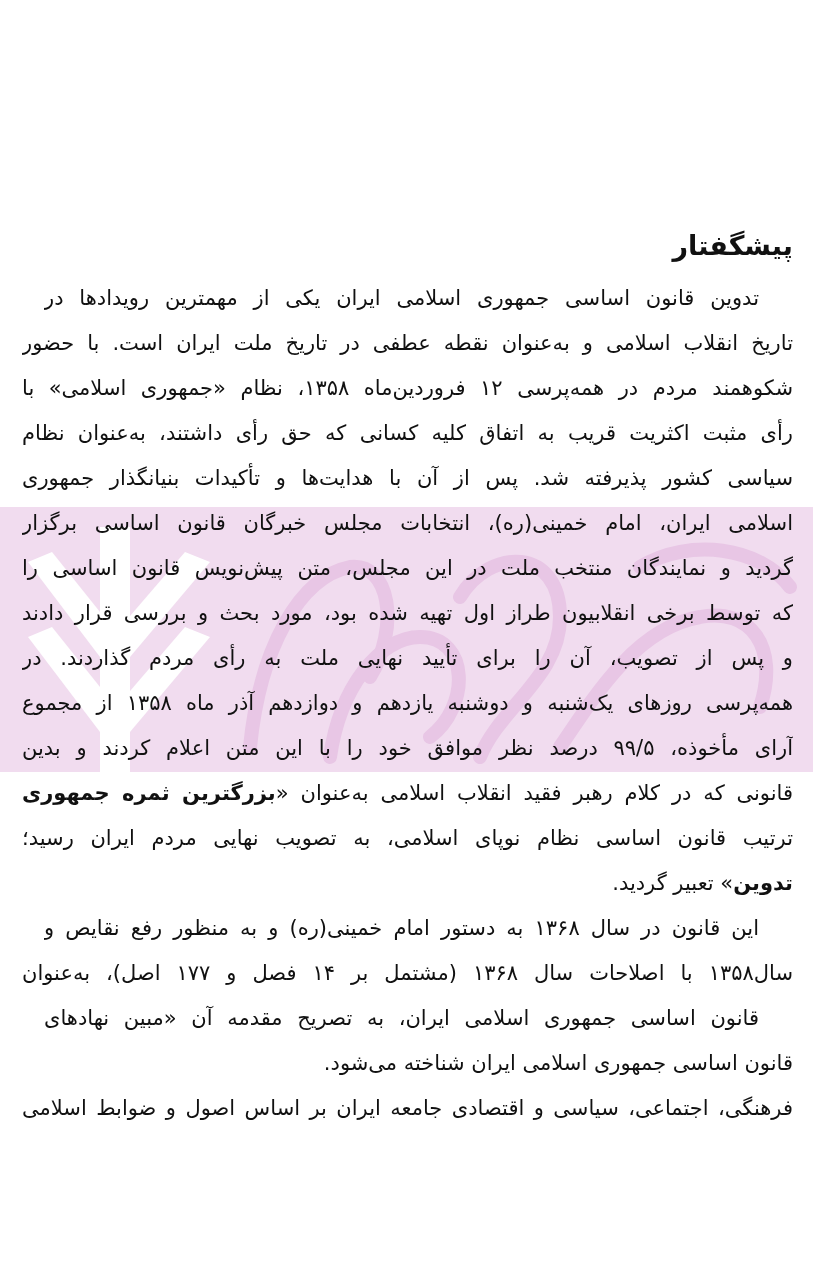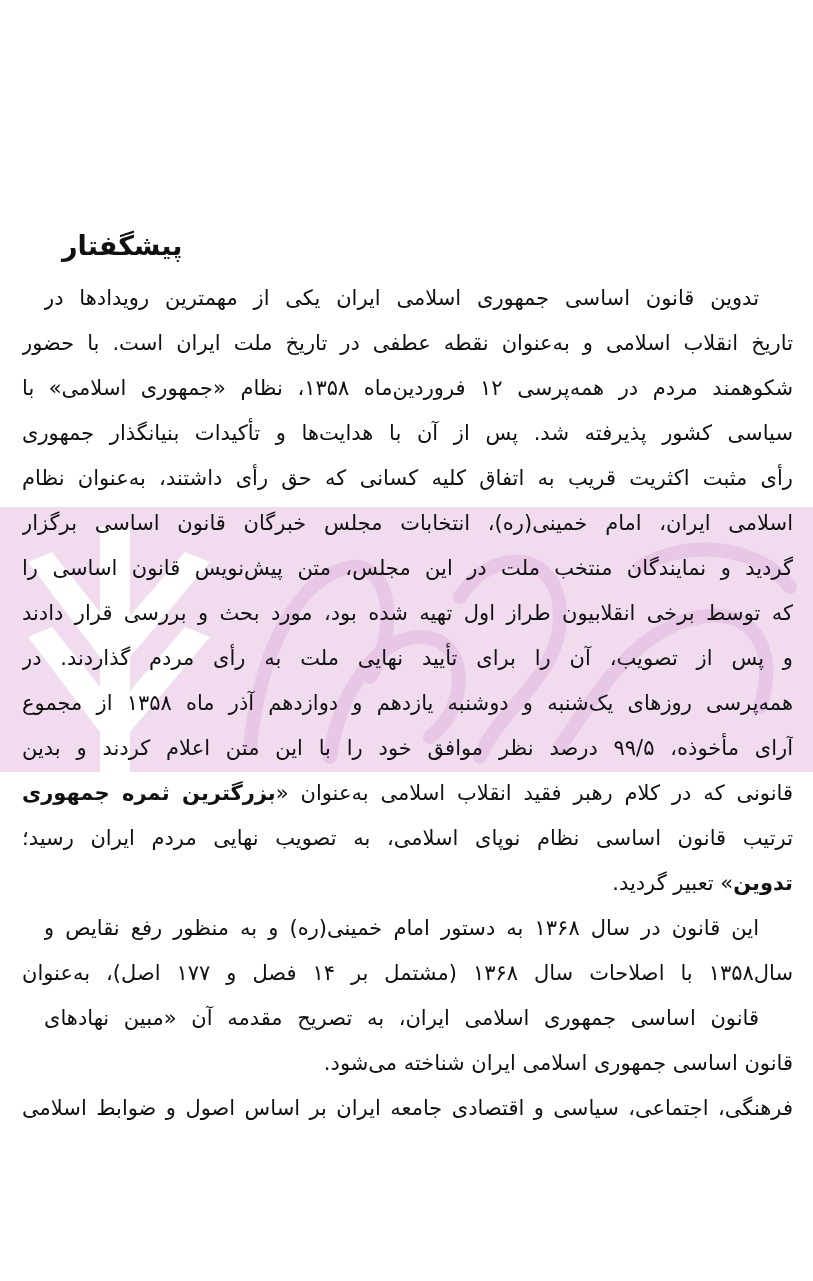--- a/index.html
+++ b/index.html
@@ -33,22 +33,22 @@
     position: absolute;
     left: 22px;
     right: 20px;
     top: 0;
     z-index: 1;
   }
   .title {
     position: absolute;
     top: 226px;
     left: 0;
-    right: 13px;
-    text-align: left;
+    right: 0;
+    text-align: right;
     font-weight: bold;
     font-size: 27px;
     line-height: 40px;
     margin: 0;
     padding-left: 40px;
   }
   .body-text {
     position: absolute;
     top: 276px;
     left: 0;
@@ -100,22 +100,22 @@
 </div>
 
 <div class="page">
   <h1 class="title">پیشگفتار</h1>
 
   <div class="body-text">
 
     <span class="line indent">تدوین قانون اساسی جمهوری اسلامی ایران یکی از مهمترین رویدادها در</span>
     <span class="line">تاریخ انقلاب اسلامی و به‌عنوان نقطه عطفی در تاریخ ملت ایران است. با حضور</span>
     <span class="line">شکوهمند مردم در همه‌پرسی ۱۲ فروردین‌ماه ۱۳۵۸، نظام «جمهوری اسلامی» با</span>
+    <span class="line">رأی مثبت اکثریت قریب به اتفاق کلیه کسانی که حق رأی داشتند، به‌عنوان نظام</span>
     <span class="line">سیاسی کشور پذیرفته شد. پس از آن با هدایت‌ها و تأکیدات بنیانگذار جمهوری</span>
-    <span class="line">رأی مثبت اکثریت قریب به اتفاق کلیه کسانی که حق رأی داشتند، به‌عنوان نظام</span>
     <span class="line">اسلامی ایران، امام خمینی(ره)، انتخابات مجلس خبرگان قانون اساسی برگزار</span>
     <span class="line">گردید و نمایندگان منتخب ملت در این مجلس، متن پیش‌نویس قانون اساسی را</span>
     <span class="line">که توسط برخی انقلابیون طراز اول تهیه شده بود، مورد بحث و بررسی قرار دادند</span>
     <span class="line">و پس از تصویب، آن را برای تأیید نهایی ملت به رأی مردم گذاردند. در</span>
     <span class="line">همه‌پرسی روزهای یک‌شنبه و دوشنبه یازدهم و دوازدهم آذر ماه ۱۳۵۸ از مجموع</span>
     <span class="line">آرای مأخوذه، ۹۹/۵ درصد نظر موافق خود را با این متن اعلام کردند و بدین</span>
     <span class="line"><span>قانونی که در کلام رهبر فقید انقلاب اسلامی به‌عنوان «</span><b>بزرگترین ثمره جمهوری</b></span>
     <span class="line">ترتیب قانون اساسی نظام نوپای اسلامی، به تصویب نهایی مردم ایران رسید؛</span>
     <span class="line last"><b>تدوین</b><span>» تعبیر گردید.</span></span>
 

